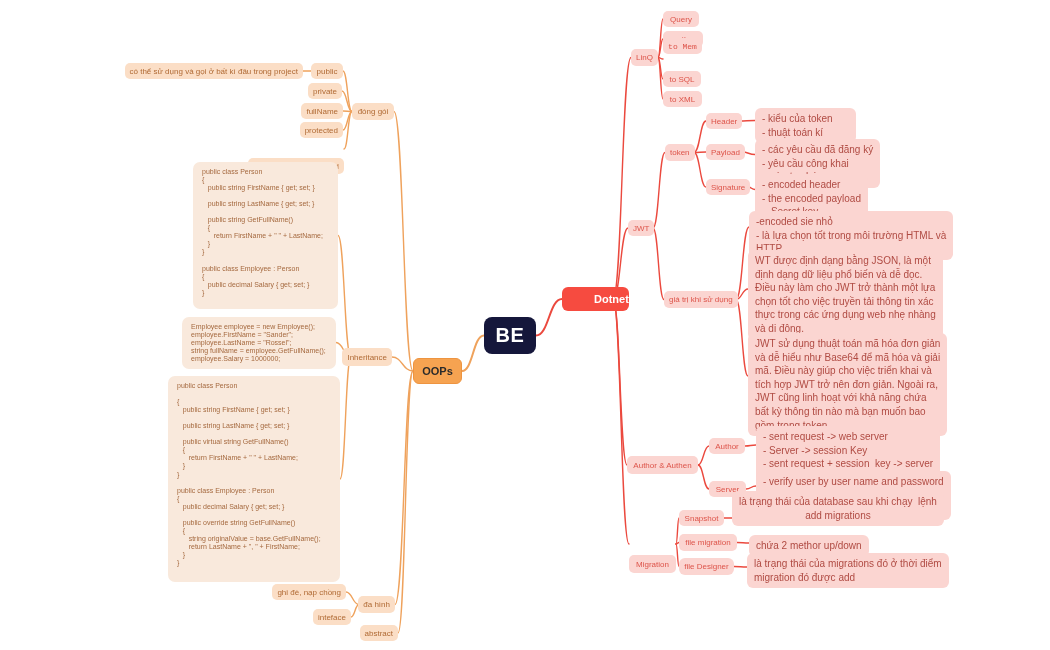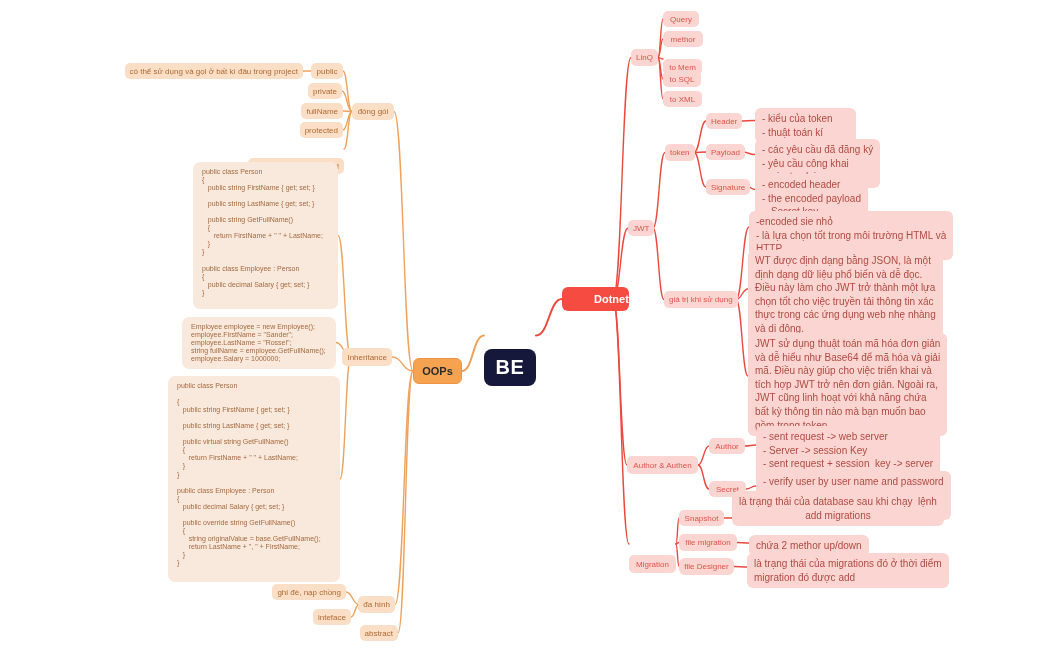--- a/index.html
+++ b/index.html
@@ -7,21 +7,21 @@
           font-family:"Liberation Sans","DejaVu Sans",sans-serif;}
   #edges{position:absolute;left:0;top:0;width:1050px;height:650px;}
   .node{position:absolute;box-sizing:border-box;display:flex;align-items:center;justify-content:center;
         border-radius:5px;}
   .pill-left{background:var(--left-pill);color:var(--left-text);font-size:8px;padding:2px 5px;white-space:nowrap;}
   .code{background:var(--code-bg);color:var(--code-text);font-size:7px;line-height:1.15;white-space:pre;
         padding:6px 9px;border-radius:7px;align-items:flex-start;justify-content:flex-start;text-align:left;}
   .pill-right{background:var(--right-pill);color:var(--right-text);font-size:8px;padding:2px 5px;white-space:nowrap;}
   .note{background:var(--right-pill);color:var(--note-text);font-size:10px;line-height:1.36;white-space:pre;
         padding:4px 7px;border-radius:6px;align-items:flex-start;justify-content:flex-start;text-align:left;}
-  .root{background:var(--root-bg);color:#ffffff;font-size:20px;font-weight:700;border-radius:8px;letter-spacing:.5px;margin-top:32px;}
+  .root{background:var(--root-bg);color:#ffffff;font-size:20px;font-weight:700;border-radius:8px;letter-spacing:.5px;}
   .branch-left{background:var(--accent-orange);color:#2b2b2b;font-size:11px;font-weight:600;border-radius:6px;
         border:1px solid #ee9440;}
   .branch-right{background:var(--accent-red);color:#ffffff;font-size:11px;font-weight:600;border-radius:6px;padding-left:32px;}
 </style>
 </head>
 <body>
 
 <div class="canvas">
   <svg id="edges" viewBox="0 0 1050 650" xmlns="http://www.w3.org/2000/svg">
       <path d="M 484 335.5 C 473 335.5 473 371 462 371" fill="none" stroke="#efa25c" stroke-width="2" stroke-linecap="round"></path>
@@ -127,21 +127,21 @@
       return LastName + ", " + FirstName;
    }
 }</div>
     <div class="node pill-left" style="top: 596px; right: 655px; min-width: 36px; min-height: 17px;">đa hình</div>
     <div class="node pill-left" style="top: 584px; right: 704px; min-width: 64px; min-height: 16px;">ghi đè, nạp chồng</div>
     <div class="node pill-left" style="top: 609px; right: 699px; min-width: 35px; min-height: 16px;">inteface</div>
     <div class="node pill-left" style="top: 625px; right: 652px; min-width: 37px; min-height: 16px;">abstract</div>
     <div class="node pill-right" style="top: 49px; left: 631px; min-width: 27px; min-height: 17px;">LinQ</div>
     <div class="node pill-right" style="top: 11px; left: 663px; min-width: 36px; min-height: 16px;">Query</div>
     <div class="node pill-right" style="top: 31px; left: 663px; min-width: 40px; min-height: 16px;">methor</div>
-    <div class="node pill-right" style="top: 59px; left: 663px; min-width: 39px; min-height: 16px;">to Mem</div>
+    <div class="node pill-right" style="top: 38px; left: 663px; min-width: 39px; min-height: 16px; font-family: Liberation Mono, monospace;">to Mem</div>
     <div class="node pill-right" style="top: 71px; left: 663px; min-width: 38px; min-height: 16px;">to SQL</div>
     <div class="node pill-right" style="top: 91px; left: 663px; min-width: 39px; min-height: 16px;">to XML</div>
     <div class="node pill-right" style="top: 220px; left: 628px; min-width: 25px; min-height: 16px;">JWT</div>
     <div class="node pill-right" style="top: 144px; left: 665px; min-width: 29px; min-height: 17px;">token</div>
     <div class="node pill-right" style="top: 113px; left: 706px; min-width: 33px; min-height: 16px;">Header</div>
     <div class="node note" style="top: 108px; left: 755px; min-width: 101px; min-height: 25px;">- kiểu của token
 - thuật toán kí</div>
     <div class="node pill-right" style="top: 144px; left: 706px; min-width: 36px; min-height: 16px;">Payload</div>
     <div class="node note" style="top: 139px; left: 755px; min-width: 105px; min-height: 31px;">- các yêu cầu đã đăng ký
 - yêu cầu công khai
@@ -166,21 +166,21 @@
 tích hợp JWT trở nên đơn giản. Ngoài ra,
 JWT cũng linh hoạt với khả năng chứa
 bất kỳ thông tin nào mà bạn muốn bao
 gồm trong token.</div>
     <div class="node pill-right" style="top: 456px; left: 627px; min-width: 71px; min-height: 18px;">Author &amp; Authen</div>
     <div class="node pill-right" style="top: 438px; left: 709px; min-width: 36px; min-height: 16px;">Author</div>
     <div class="node note" style="top: 426px; left: 756px; min-width: 145px; min-height: 38px;">- sent request -&gt; web server
 - Server -&gt; session Key
 - sent request + session  key -&gt; server
 - save session key on DB or Memory</div>
-    <div class="node pill-right" style="top: 481px; left: 709px; min-width: 37px; min-height: 16px;">Secret</div>
+    <div class="node pill-right" style="top: 481px; left: 709px; min-width: 37px; min-height: 16px;">Server</div>
     <div class="node note" style="top: 471px; left: 756px; min-width: 154px; min-height: 30px;">- verify user by user name and password
 - user sent request -&gt; web server
 - server check UserId</div>
     <div class="node pill-right" style="top: 535px; left: 629px; min-width: 47px; min-height: 18px; margin-top: 20px;">Migration</div>
     <div class="node pill-right" style="top: 510px; left: 679px; min-width: 45px; min-height: 16px;">Snapshot</div>
     <div class="node note" style="top: 491px; left: 732px; min-width: 172px; min-height: 24px; text-align: center;">là trạng thái của database sau khi chạy  lệnh
 add migrations</div>
     <div class="node pill-right" style="top: 534px; left: 679px; min-width: 58px; min-height: 17px;">file migration</div>
     <div class="node note" style="top: 535px; left: 749px; min-width: 101px; min-height: 16px;">chứa 2 methor up/down</div>
     <div class="node pill-right" style="top: 558px; left: 679px; min-width: 55px; min-height: 17px; border-radius: 6px;">file Designer</div>

